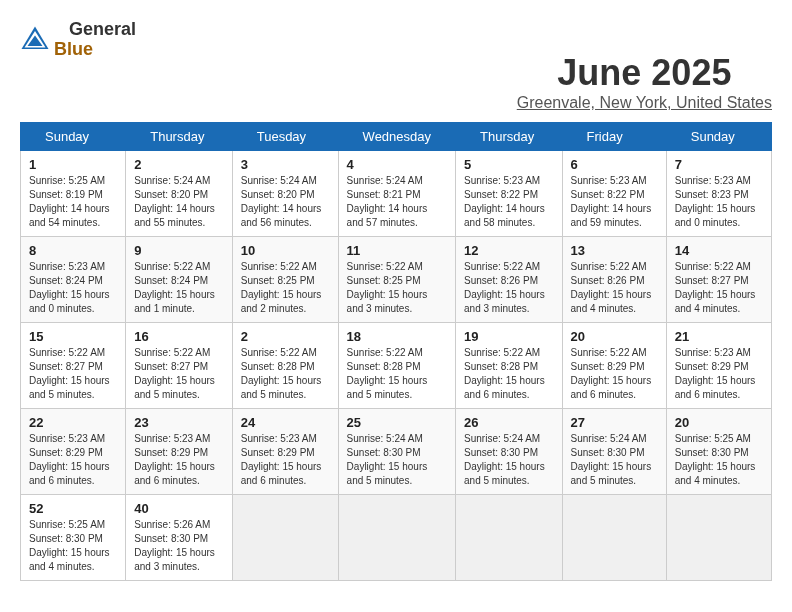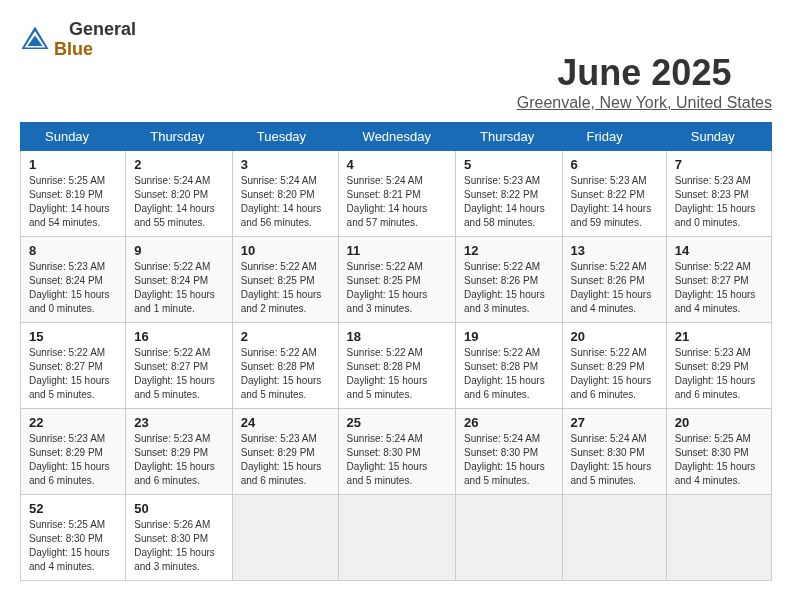--- a/index.html
+++ b/index.html
@@ -338,21 +338,21 @@
       </tr>
       <tr>
         <td>
           <span class="day-number">52</span>
           <div class="day-info" style="white-space: pre-line;">Sunrise: 5:25 AM
 Sunset: 8:30 PM
 Daylight: 15 hours
 and 4 minutes.</div>
         </td>
         <td>
-          <span class="day-number">50</span>
+          <span class="day-number">40</span>
           <div class="day-info" style="white-space: pre-line;">Sunrise: 5:26 AM
 Sunset: 8:30 PM
 Daylight: 15 hours
 and 3 minutes.</div>
         </td>
         <td class="empty-cell"></td>
         <td class="empty-cell"></td>
         <td class="empty-cell"></td>
         <td class="empty-cell"></td>
         <td class="empty-cell"></td>

